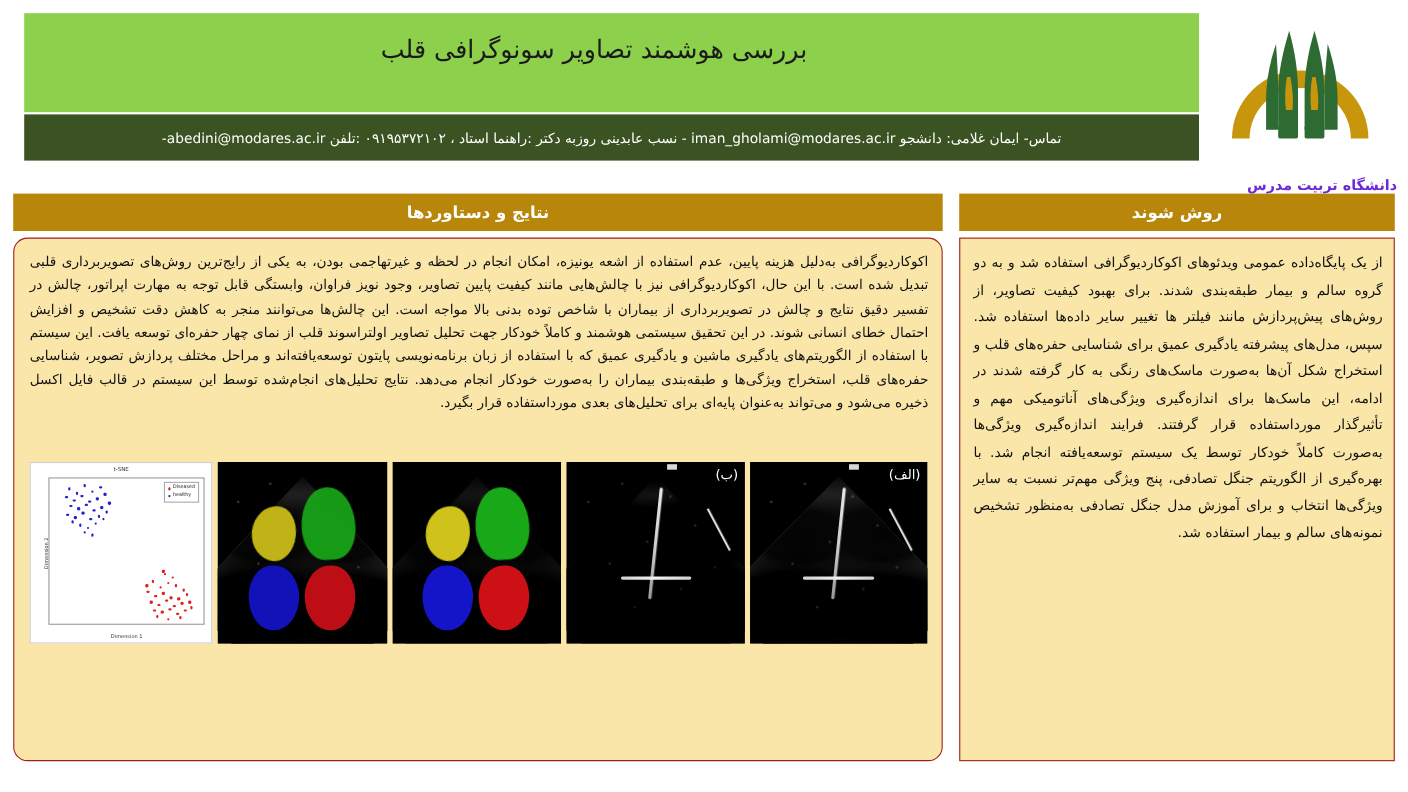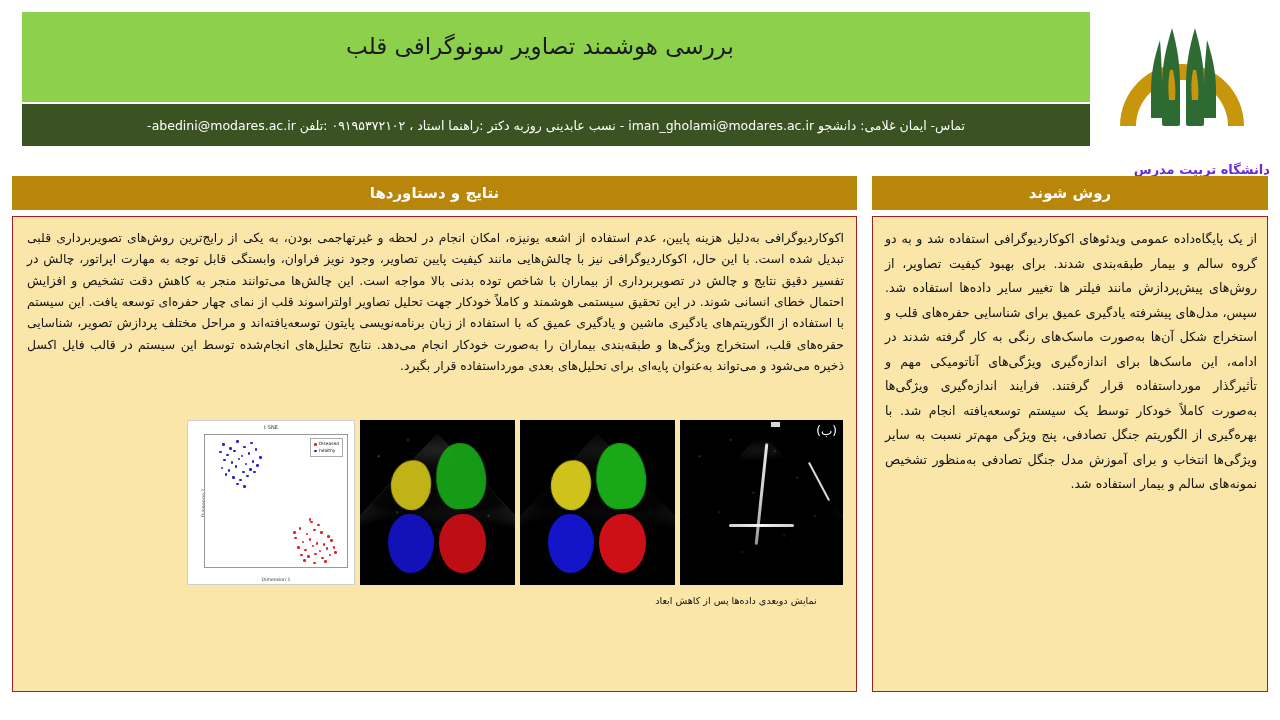--- a/index.html
+++ b/index.html
@@ -47,21 +47,21 @@
     color:#ffffff;font-size:15px;font-weight:700;direction:rtl;text-align:right;
   }
   .bar-left{left:12px;top:176px;width:845px;}
   .bar-right{left:872px;top:176px;width:396px;}
 
   
   .panel{
     position:absolute;background:#FAE6A9;
     border:1.4px solid #A02020;box-sizing:border-box;
   }
-  .panel-left{left:12px;top:216px;width:845px;height:476px;}
+  .panel-left{left:12px;top:216px;width:845px;height:476px;border-radius:13px;}
   .panel-right{left:872px;top:216px;width:396px;height:476px;}
 
   .body-text{
     direction:rtl;text-align:justify;text-align-last:right;
     color:#111;line-height:1.72;
   }
   .panel-left .body-text{
     position:absolute;left:14px;top:10px;width:817px;
     font-size:12.4px;
   }
@@ -233,20 +233,31 @@
 <div class="bar bar-right">
   <span>روش شوند</span>
 </div>
 
 <div class="panel panel-left">
 
   <div class="body-text">اکوکاردیوگرافی به‌دلیل هزینه پایین، عدم استفاده از اشعه یونیزه، امکان انجام در لحظه و غیرتهاجمی بودن، به یکی از رایج‌ترین روش‌های تصویربرداری قلبی تبدیل شده است. با این حال، اکوکاردیوگرافی نیز با چالش‌هایی مانند کیفیت پایین تصاویر، وجود نویز فراوان، وابستگی قابل توجه به مهارت اپراتور، چالش در تفسیر دقیق نتایج و چالش در تصویربرداری از بیماران با شاخص توده بدنی بالا مواجه است. این چالش‌ها می‌توانند منجر به کاهش دقت تشخیص و افزایش احتمال خطای انسانی شوند. در این تحقیق سیستمی هوشمند و کاملاً خودکار جهت تحلیل تصاویر اولتراسوند قلب از نمای چهار حفره‌ای توسعه یافت. این سیستم با استفاده از الگوریتم‌های یادگیری ماشین و یادگیری عمیق که با استفاده از زبان برنامه‌نویسی پایتون توسعه‌یافته‌اند و مراحل مختلف پردازش تصویر، شناسایی حفره‌های قلب، استخراج ویژگی‌ها و طبقه‌بندی بیماران را به‌صورت خودکار انجام می‌دهد. نتایج تحلیل‌های انجام‌شده توسط این سیستم در قالب فایل اکسل ذخیره می‌شود و می‌تواند به‌عنوان پایه‌ای برای تحلیل‌های بعدی مورداستفاده قرار بگیرد.</div>
 
   <div class="figure-strip">
 
+    <div class="fig fig-a">
+      <div class="us-wrap">
+        <div class="us-cone"></div>
+        <div class="us-speckle"></div>
+        <div class="septum"></div>
+        <div class="valve"></div>
+        <div class="caliper"></div>
+        <div class="probe-mark"></div>
+      </div>
+      <span class="fig-label">(الف)</span>
+    </div>
 
     <div class="fig fig-b">
       <div class="us-wrap">
         <div class="us-cone" style="filter:contrast(1.15) brightness(1.05);"></div>
         <div class="us-speckle" style="opacity:.4;"></div>
         <div class="septum"></div>
         <div class="valve"></div>
         <div class="caliper"></div>
         <div class="probe-mark"></div>
       </div>
@@ -348,20 +359,19 @@
           <div class="pt pt-h" style="background: rgb(34, 34, 204); left: 14%; bottom: 69%;"></div>
           <div class="pt pt-h" style="background: rgb(34, 34, 204); left: 22%; bottom: 62%;"></div>
           <div class="pt pt-h" style="background: rgb(34, 34, 204); left: 27%; bottom: 60%;"></div>
           <div class="pt pt-h" style="background: rgb(34, 34, 204); left: 34%; bottom: 71%;"></div>
         </div>
     </div>
 
   </div>
 
   <div class="captions">
-    <div class="cap cap-3">نمایش دوبعدی داده‌ها پس از کاهش ابعاد</div>
     <div class="cap cap-4"></div>
   </div>
 </div>
 
 <div class="panel panel-right">
   <div class="body-text">از یک پایگاه‌داده عمومی ویدئوهای اکوکاردیوگرافی استفاده شد و به دو گروه سالم و بیمار طبقه‌بندی شدند. برای بهبود کیفیت تصاویر، از روش‌های پیش‌پردازش مانند فیلتر ها تغییر سایر داده‌ها استفاده شد. سپس، مدل‌های پیشرفته یادگیری عمیق برای شناسایی حفره‌های قلب و استخراج شکل آن‌ها به‌صورت ماسک‌های رنگی به کار گرفته شدند در ادامه، این ماسک‌ها برای اندازه‌گیری ویژگی‌های آناتومیکی مهم و تأثیرگذار مورداستفاده قرار گرفتند. فرایند اندازه‌گیری ویژگی‌ها به‌صورت کاملاً خودکار توسط یک سیستم توسعه‌یافته انجام شد. با بهره‌گیری از الگوریتم جنگل تصادفی، پنج ویژگی مهم‌تر نسبت به سایر ویژگی‌ها انتخاب و برای آموزش مدل جنگل تصادفی به‌منظور تشخیص نمونه‌های سالم و بیمار استفاده شد.</div>
 </div>
 
 </body></html>

